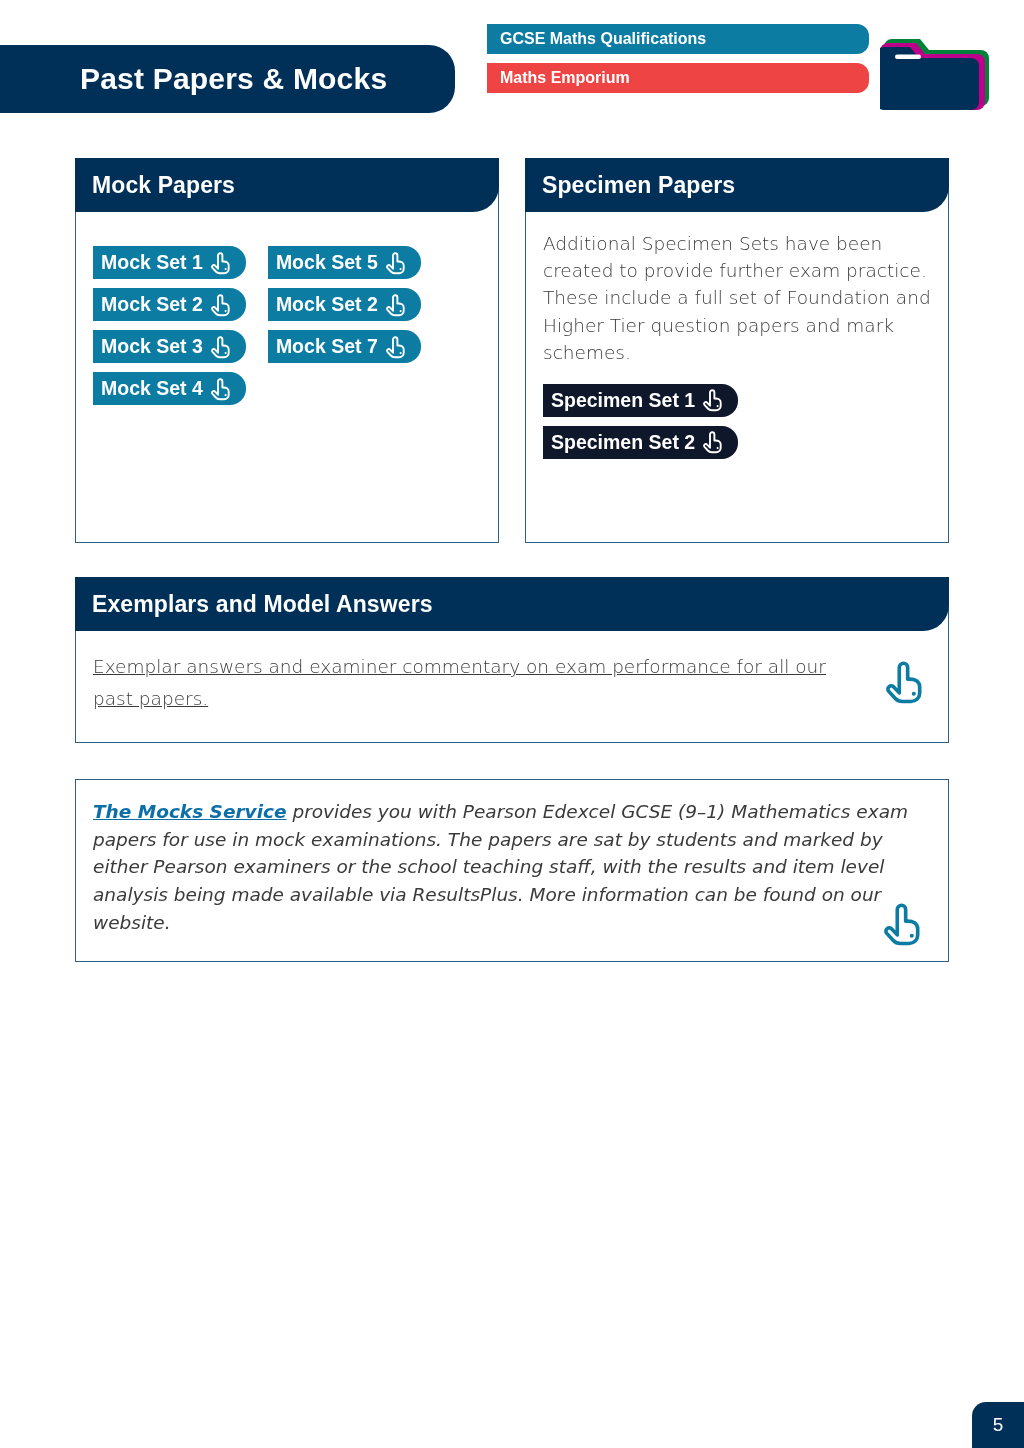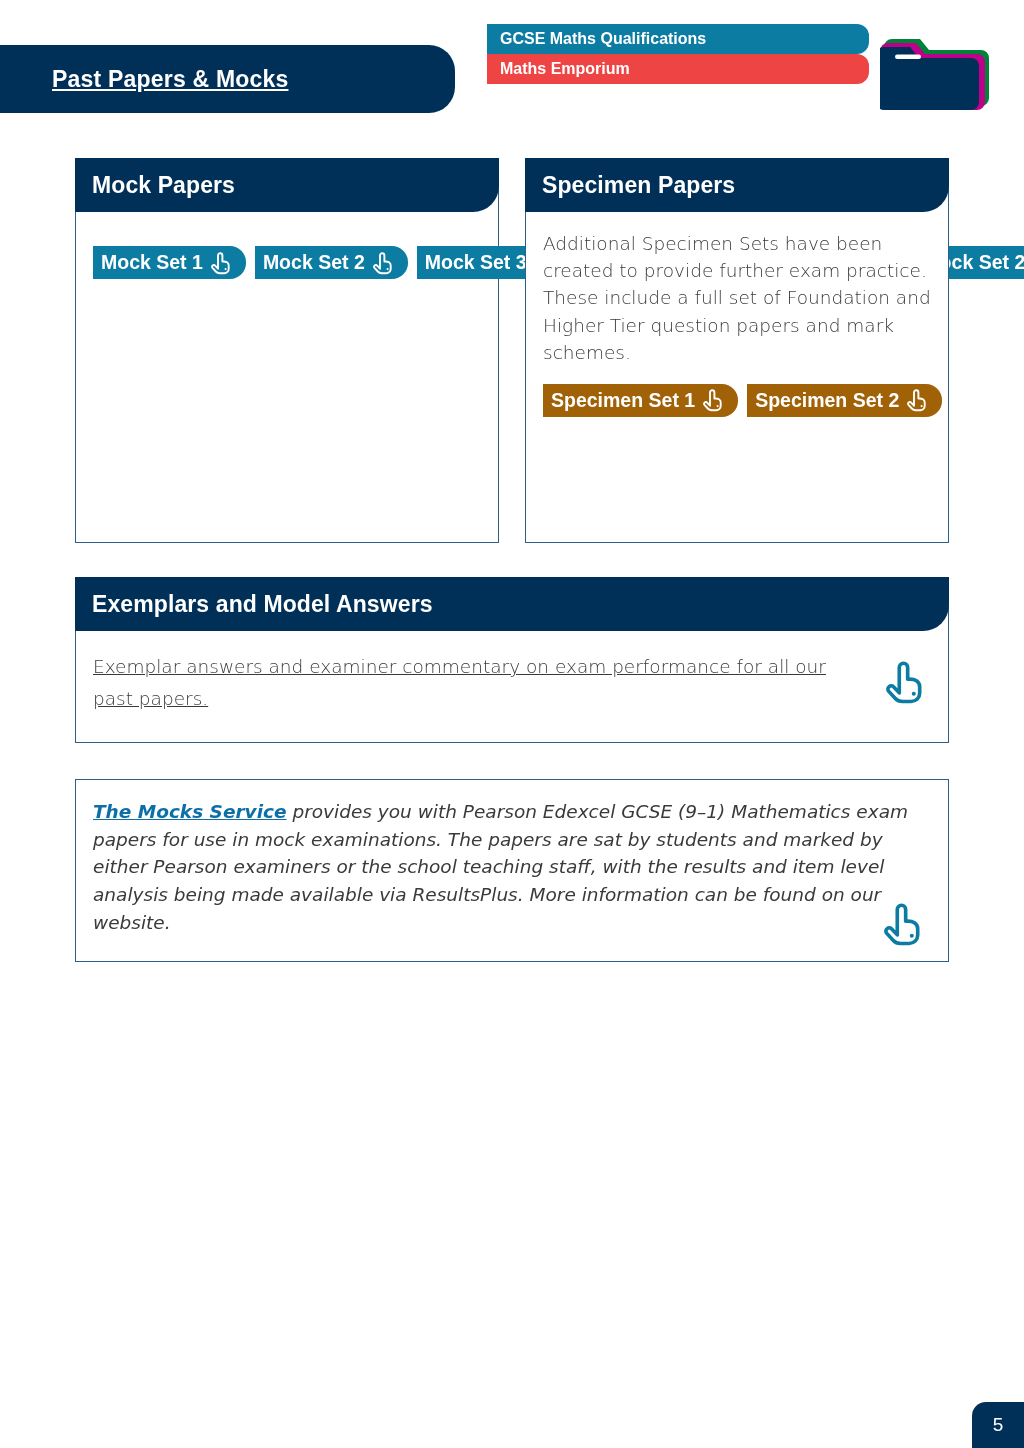--- a/index.html
+++ b/index.html
@@ -27,46 +27,45 @@
     top: 45px;
     width: 495px;
     height: 68px;
     background: #003057;
     border-radius: 0 26px 26px 0;
     display: flex;
     align-items: center;
   }
   .page-title-text {
     color: #ffffff;
-    font-size: 23px;
+    font-size: 30px;
     font-weight: bold;
     letter-spacing: 0.2px;
-    margin-left: 92px;
+    margin-left: 120px;
     white-space: nowrap;
-    text-decoration: underline;
   }
 
   .crumb-stack {
     position: absolute;
     left: 487px;
     top: 24px;
     width: 382px;
   }
   .crumb {
     height: 30px;
     border-radius: 0 12px 12px 0;
     display: flex;
     align-items: center;
     padding-left: 13px;
     color: #ffffff;
     font-size: 16px;
     font-weight: bold;
     white-space: nowrap;
   }
-  .crumb-qual { background: #0C7CA3; }
+  .crumb-qual { background: #0C7CA3; margin-bottom: 9px; }
   .crumb-emporium { background: #ef4444; }
 
   
   .home-folder {
     position: absolute;
     left: 880px;
     top: 25px;
     width: 118px;
     height: 86px;
   }
@@ -134,38 +133,38 @@
   }
 
   .card-half .card-body { min-height: 330px; }
 
   
   .btn-grid {
     display: flex;
     gap: 22px;
     margin-top: 16px;
   }
-  .btn-col { display: flex; flex-direction: row; gap: 9px; }
+  .btn-col { display: flex; flex-direction: column; gap: 9px; }
 
   .pill {
     height: 33px;
     border-radius: 0 16px 16px 0;
     display: inline-flex;
     align-items: center;
     gap: 7px;
     padding: 0 14px 0 8px;
     color: #ffffff;
     font-size: 19.5px;
     font-weight: bold;
     white-space: nowrap;
     cursor: pointer;
     width: max-content;
   }
   .pill-teal { background: #0C7CA3; }
-  .pill-magenta { background: #a16207; }
+  .pill-magenta { background: #0f172a; }
   .pill .hand { flex: 0 0 auto; }
 
   .spec-col { gap: 9px; margin-top: 18px; }
 
   
   .hand-big {
     position: absolute;
     right: 22px;
     cursor: pointer;
   }

